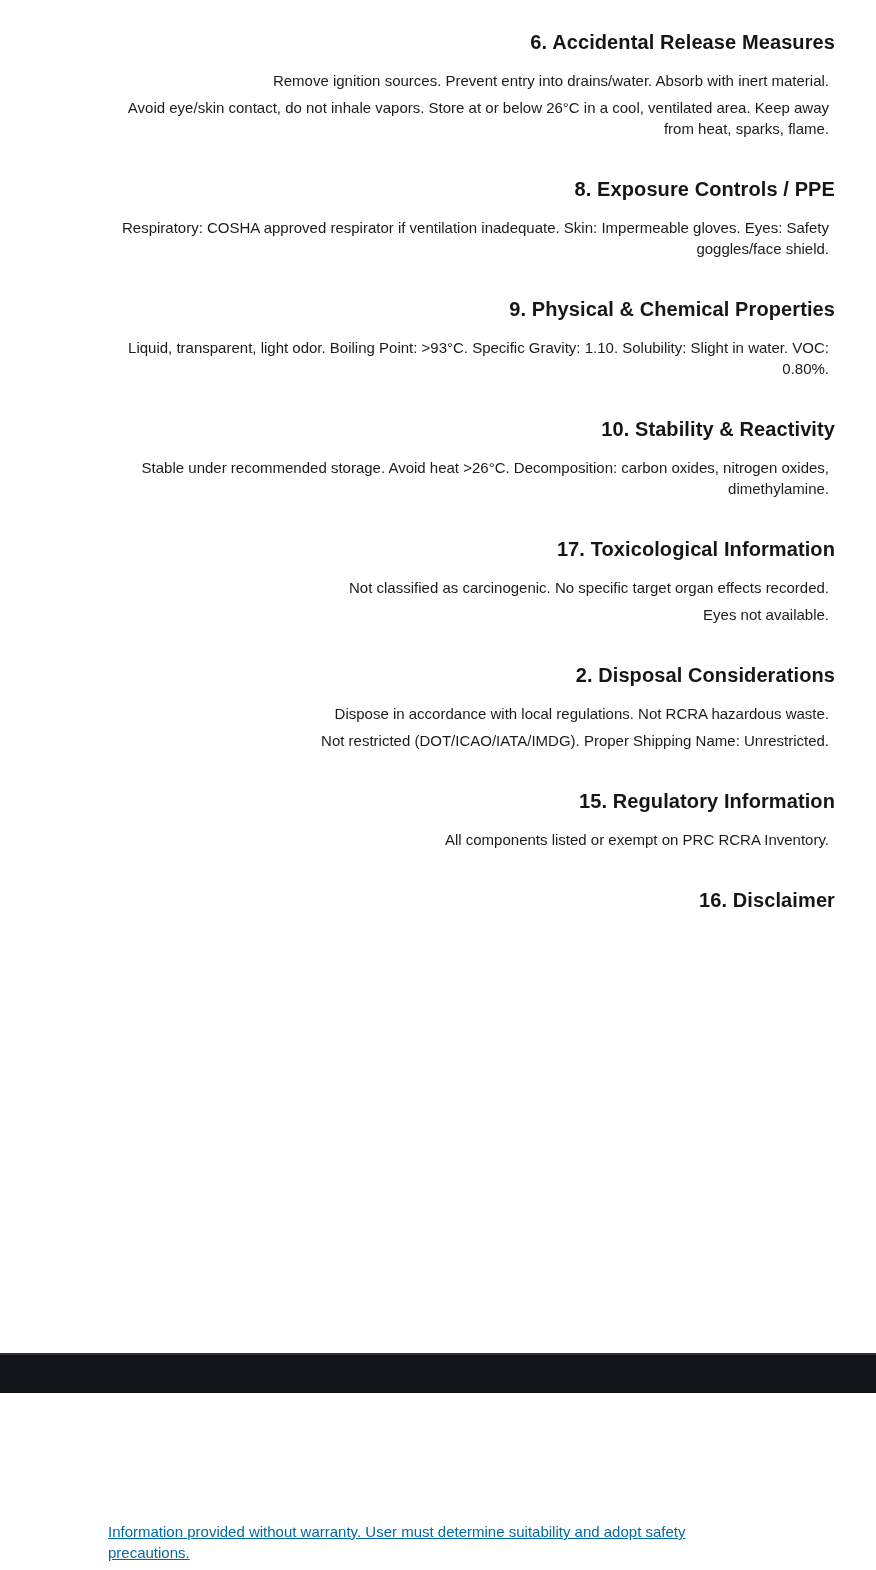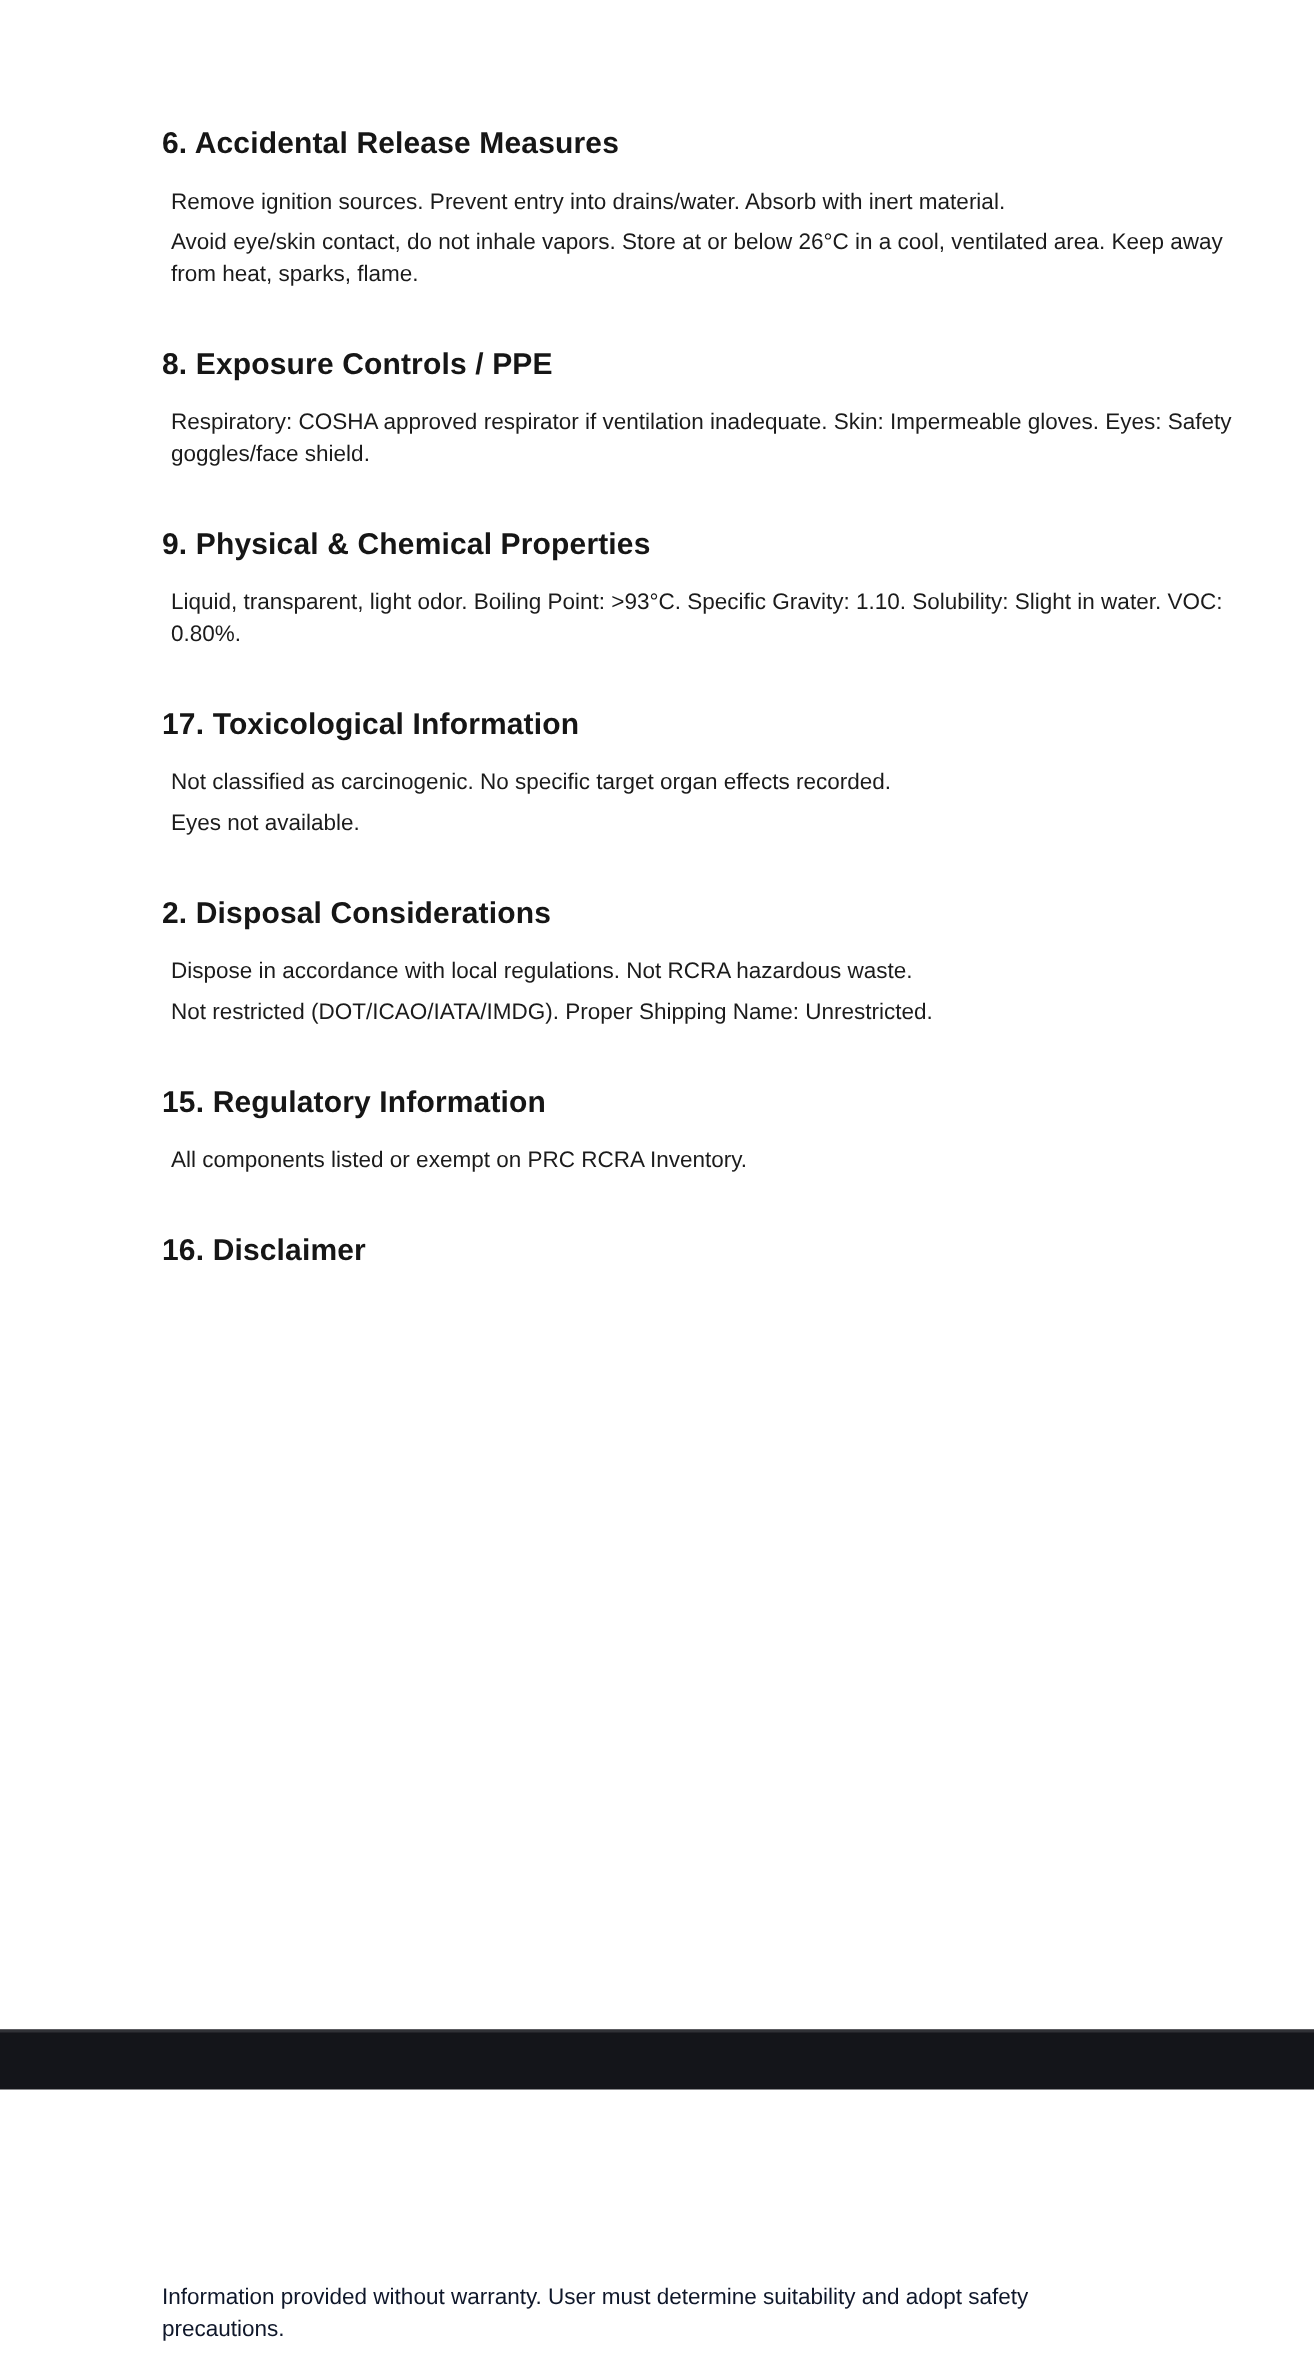--- a/index.html
+++ b/index.html
@@ -6,21 +6,22 @@
   html, body { background: #ffffff; }
   body {
     width: 876px;
     height: 1570px;
     position: relative;
     overflow: hidden;
     font-family: "Liberation Sans", sans-serif;
     color: #1b1b1b;
   }
   .content {
-    padding: 84px 41px 0 108px;
+    padding: 30px 41px 0 108px;
+    text-align: right;
   }
   .sds-section h2 {
     font-size: 20px;
     line-height: 24px;
     font-weight: bold;
     color: #161616;
     margin: 38px 0 16px 0;
     letter-spacing: 0.1px;
   }
   .sds-section:first-child h2 { margin-top: 0; }
@@ -39,21 +40,22 @@
     background: #14151a;
     border-top: 2px solid #303136;
   }
   .bottom-disclaimer {
     position: absolute;
     left: 108px;
     top: 1521px;
     width: 650px;
     font-size: 15px;
     line-height: 21px;
-    color: #0f172a;
+    color: #0369a1;
+    text-decoration: underline;
   }
 </style>
 </head>
 <body>
 
 <div class="content">
 
   <div class="sds-section">
     <h2>6. Accidental Release Measures</h2>
     <p>Remove ignition sources. Prevent entry into drains/water. Absorb with inert material.</p>
@@ -66,20 +68,24 @@
   <div class="sds-section">
     <h2>8. Exposure Controls / PPE</h2>
     <p>Respiratory: COSHA approved respirator if ventilation inadequate. Skin: Impermeable gloves. Eyes: Safety goggles/face shield.</p>
   </div>
 
   <div class="sds-section">
     <h2>9. Physical &amp; Chemical Properties</h2>
     <p>Liquid, transparent, light odor. Boiling Point: &gt;93°C. Specific Gravity: 1.10. Solubility: Slight in water. VOC: 0.80%.</p>
   </div>
 
+  <div class="sds-section">
+    <h2>10. Stability &amp; Reactivity</h2>
+    <p>Stable under recommended storage. Avoid heat &gt;26°C. Decomposition: carbon oxides, nitrogen oxides, dimethylamine.</p>
+  </div>
 
   <div class="sds-section">
     <h2>17. Toxicological Information</h2>
     <p>Not classified as carcinogenic. No specific target organ effects recorded.</p>
   </div>
 
   <div class="sds-section">
     <p>Eyes not available.</p>
   </div>
 

